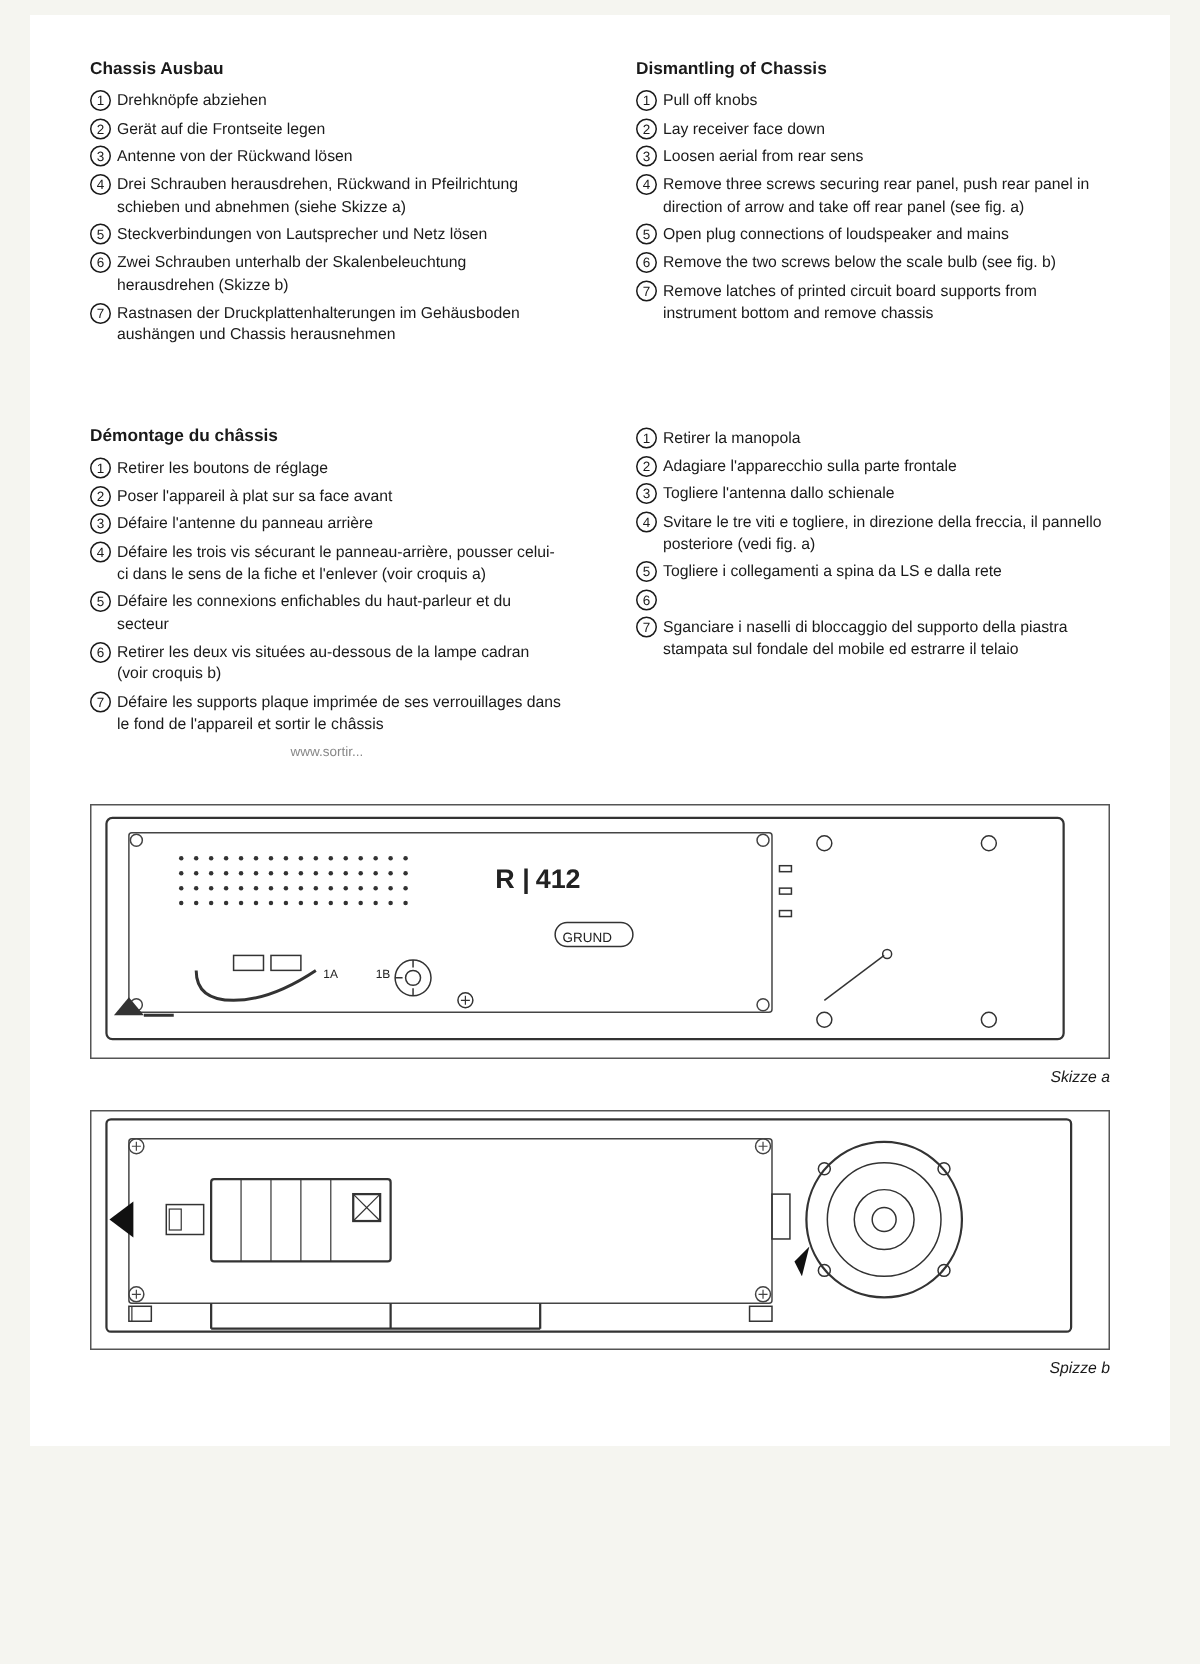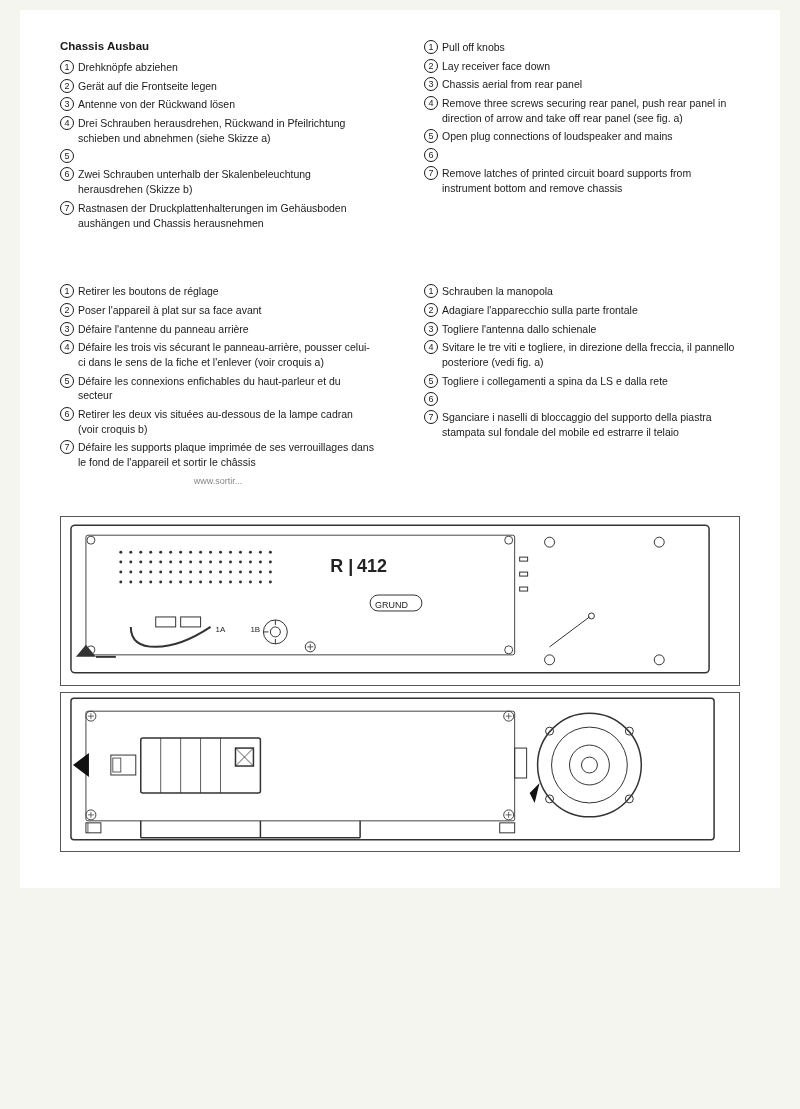--- a/index.html
+++ b/index.html
@@ -109,68 +109,72 @@
         <li>
             <span class="circled">3</span>
             <span>Antenne von der Rückwand lösen</span>
           </li>
         <li>
             <span class="circled">4</span>
             <span>Drei Schrauben herausdrehen, Rückwand in Pfeilrichtung schieben und abnehmen (siehe Skizze a)</span>
           </li>
         <li>
             <span class="circled">5</span>
+            <span>Steckverbindungen von Lautsprecher und Netz lösen</span>
           </li>
         <li>
             <span class="circled">6</span>
             <span>Zwei Schrauben unterhalb der Skalenbeleuchtung herausdrehen (Skizze b)</span>
           </li>
         <li>
             <span class="circled">7</span>
             <span>Rastnasen der Druckplattenhalterungen im Gehäusboden aushängen und Chassis herausnehmen</span>
           </li>
       </ul>
     </div>
     <div class="col">
+      <div class="section-title bold-text">Dismantling of Chassis</div>
       <ul class="instruction-list">
         <li>
             <span class="circled">1</span>
             <span>Pull off knobs</span>
           </li>
         <li>
             <span class="circled">2</span>
             <span>Lay receiver face down</span>
           </li>
         <li>
             <span class="circled">3</span>
-            <span>Chassis aerial from rear panel</span>
+            <span>Loosen aerial from rear sens</span>
           </li>
         <li>
             <span class="circled">4</span>
             <span>Remove three screws securing rear panel, push rear panel in direction of arrow and take off rear panel (see fig. a)</span>
           </li>
         <li>
             <span class="circled">5</span>
             <span>Open plug connections of loudspeaker and mains</span>
           </li>
         <li>
             <span class="circled">6</span>
+            <span>Remove the two screws below the scale bulb (see fig. b)</span>
           </li>
         <li>
             <span class="circled">7</span>
             <span>Remove latches of printed circuit board supports from instrument bottom and remove chassis</span>
           </li>
       </ul>
     </div>
   </div>
 
   <div class="section-divider"></div>
 
   <div class="columns">
     <div class="col">
+      <div class="section-title bold-text">Démontage du châssis</div>
       <ul class="instruction-list">
         <li>
             <span class="circled">1</span>
             <span>Retirer les boutons de réglage</span>
           </li>
         <li>
             <span class="circled">2</span>
             <span>Poser l'appareil à plat sur sa face avant</span>
           </li>
         <li>
@@ -193,21 +197,21 @@
             <span class="circled">7</span>
             <span>Défaire les supports plaque imprimée de ses verrouillages dans le fond de l'appareil et sortir le châssis</span>
           </li>
       </ul>
       <div style="margin-top:6px;font-size:9px;color:#888;text-align:center;">www.sortir...</div>
     </div>
     <div class="col">
       <ul class="instruction-list">
         <li>
             <span class="circled">1</span>
-            <span>Schrauben la manopola</span>
+            <span>Retirer la manopola</span>
           </li>
         <li>
             <span class="circled">2</span>
             <span>Adagiare l'apparecchio sulla parte frontale</span>
           </li>
         <li>
             <span class="circled">3</span>
             <span>Togliere l'antenna dallo schienale</span>
           </li>
         <li>
@@ -344,20 +348,21 @@
 
         <polygon points="35,140 15,140 25,128" fill="#333"></polygon>
         <line x1="35" y1="140" x2="55" y2="140" stroke="#333" stroke-width="2"></line>
 
         <circle cx="490" cy="25" r="5" fill="none" stroke="#333" stroke-width="1"></circle>
         <circle cx="600" cy="25" r="5" fill="none" stroke="#333" stroke-width="1"></circle>
         <circle cx="490" cy="143" r="5" fill="none" stroke="#333" stroke-width="1"></circle>
         <circle cx="600" cy="143" r="5" fill="none" stroke="#333" stroke-width="1"></circle>
       </svg>
     </div>
+    <div class="diagram-label">Skizze a</div>
 
     <div class="diagram-container diagram-b">
       <svg width="100%" height="160" viewBox="0 0 680 160">
 
         <rect x="10" y="5" width="645" height="142" rx="3" fill="none" stroke="#333" stroke-width="1.5"></rect>
 
         <rect x="25" y="18" width="430" height="110" rx="2" fill="none" stroke="#444" stroke-width="1"></rect>
 
         <circle cx="30" cy="23" r="5" fill="none" stroke="#444" stroke-width="1"></circle>
         <line x1="27" y1="23" x2="33" y2="23" stroke="#444" stroke-width="0.8"></line>
@@ -404,16 +409,17 @@
         <rect x="50" y="62" width="25" height="20" fill="none" stroke="#333" stroke-width="1"></rect>
         <rect x="52" y="65" width="8" height="14" fill="none" stroke="#333" stroke-width="0.8"></rect>
 
         <rect x="455" y="55" width="12" height="30" fill="none" stroke="#333" stroke-width="1"></rect>
 
         <rect x="25" y="130" width="15" height="10" fill="none" stroke="#333" stroke-width="1"></rect>
         <line x1="27" y1="130" x2="27" y2="140" stroke="#333" stroke-width="0.8"></line>
         <rect x="440" y="130" width="15" height="10" fill="none" stroke="#333" stroke-width="1"></rect>
       </svg>
     </div>
+    <div class="diagram-label">Spizze b</div>
 
   </div>
 
 </div>
 
 </body></html>

